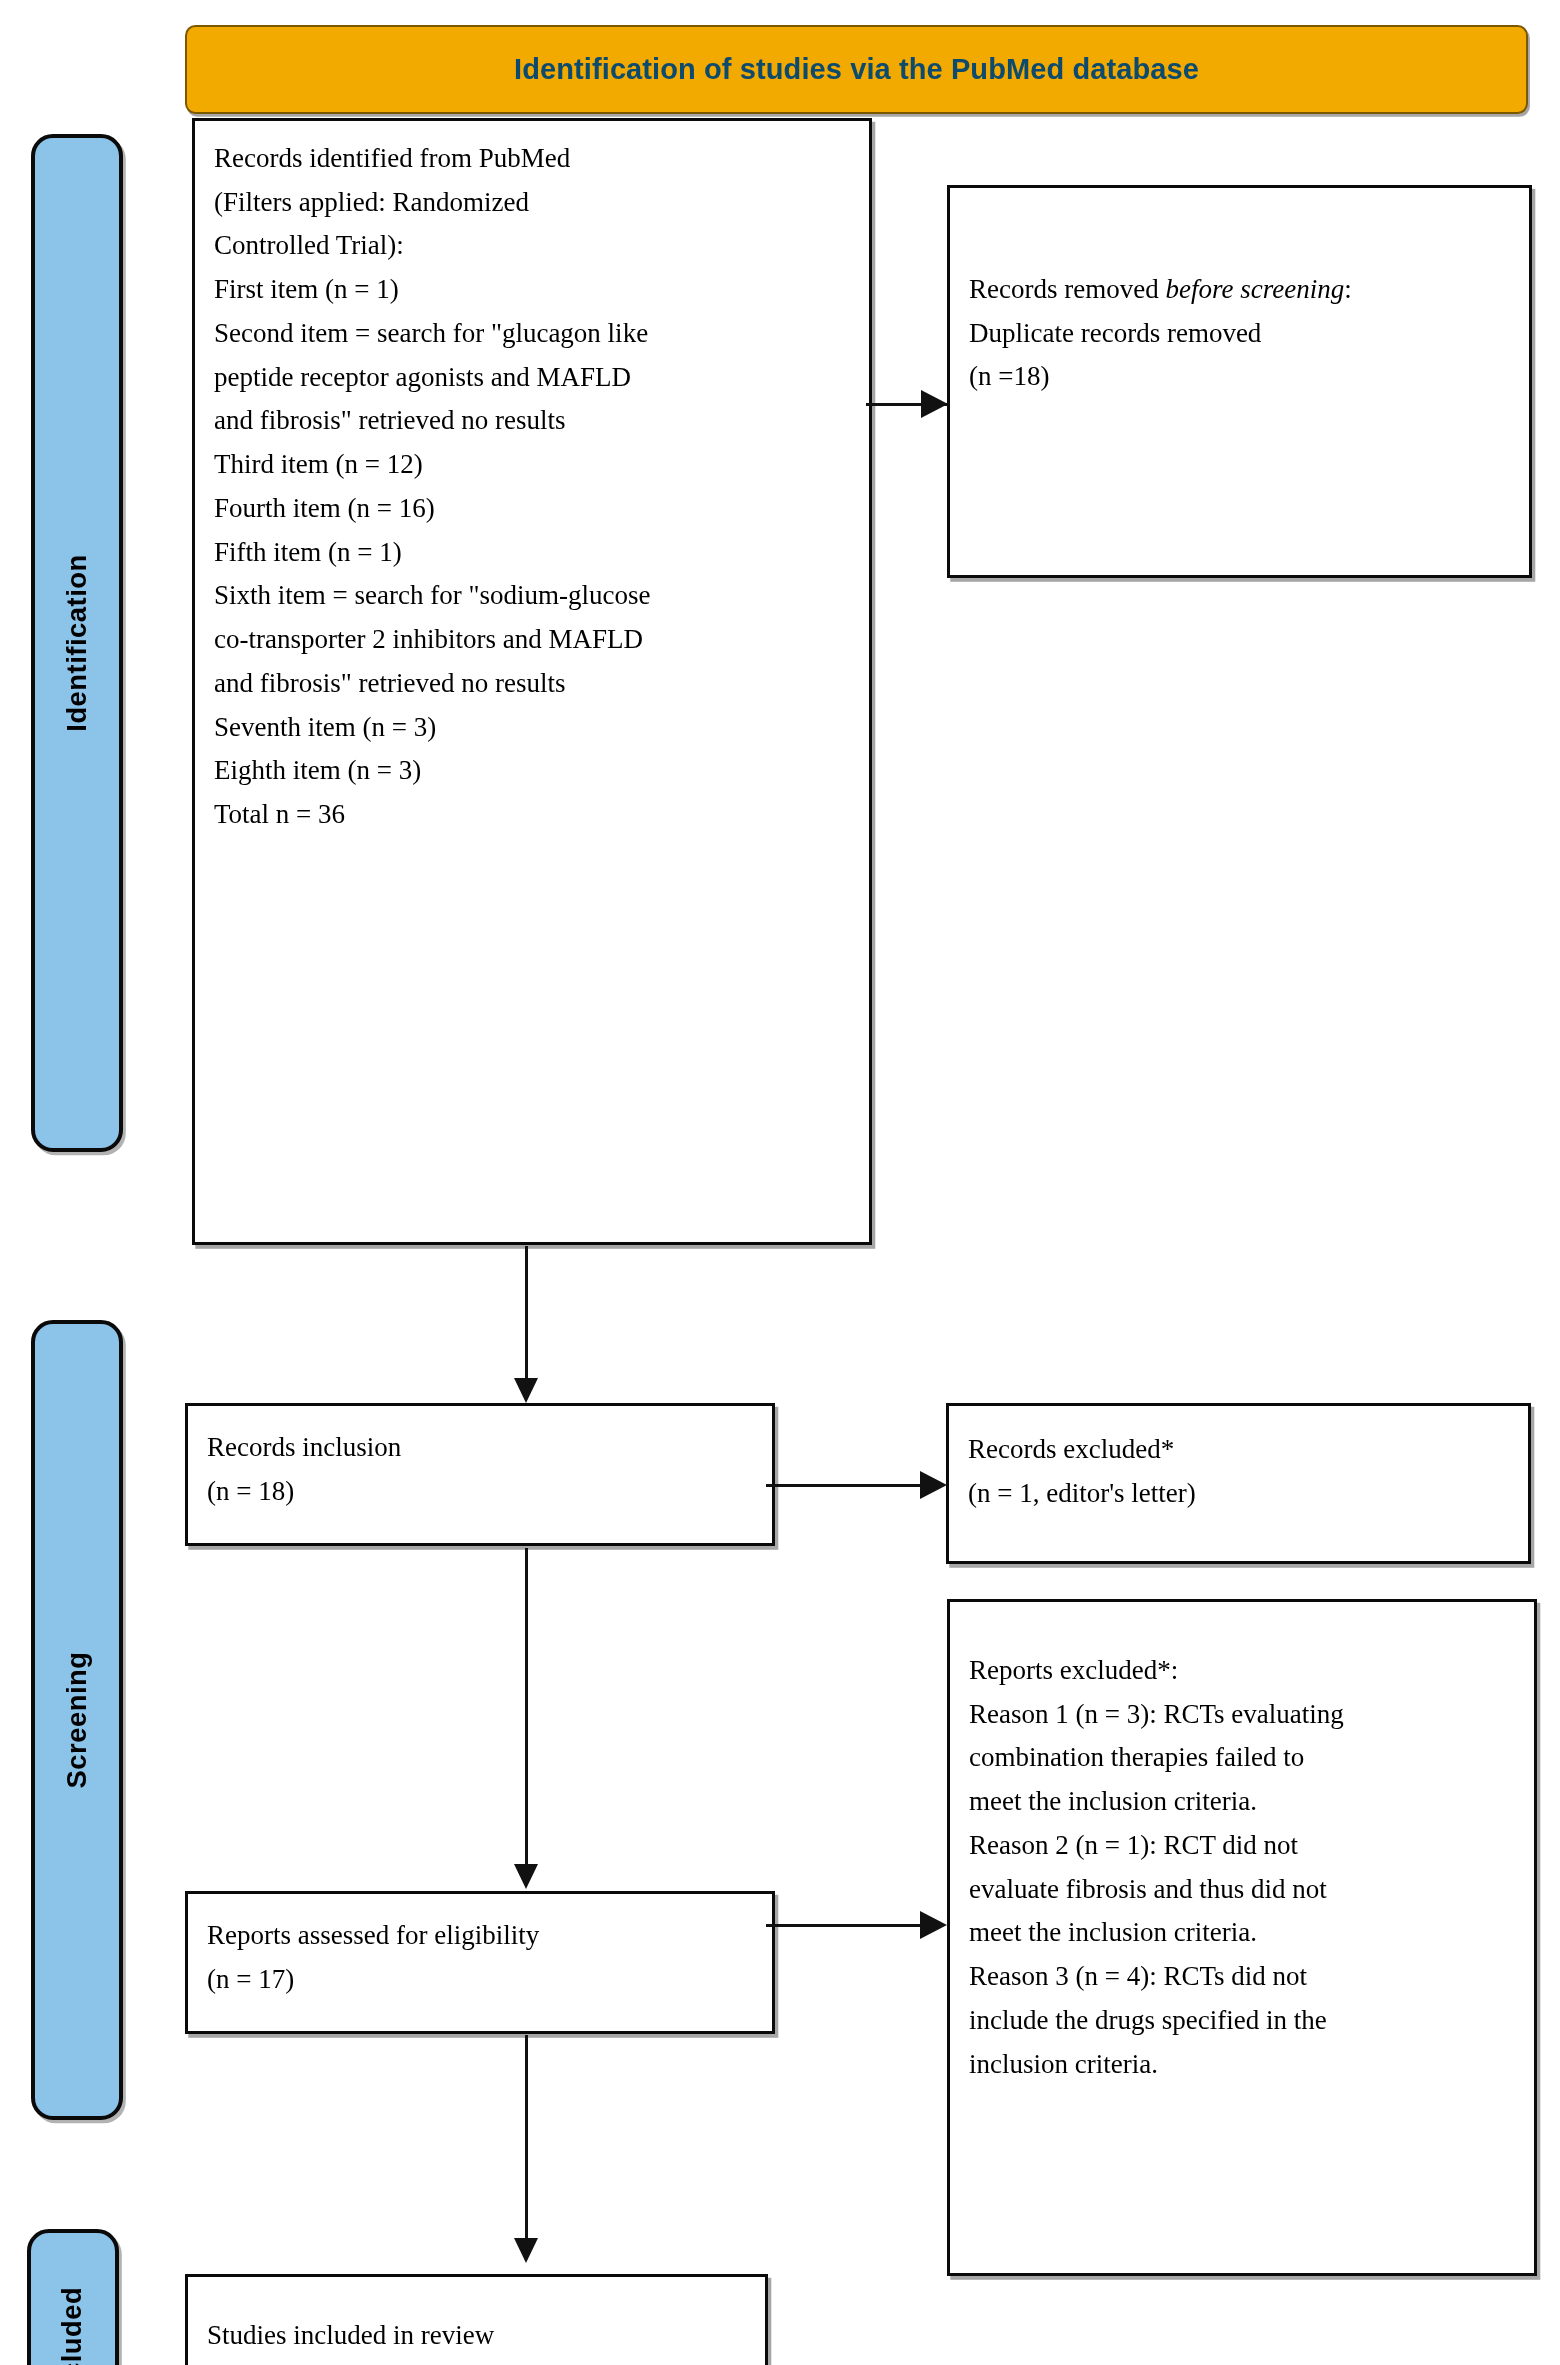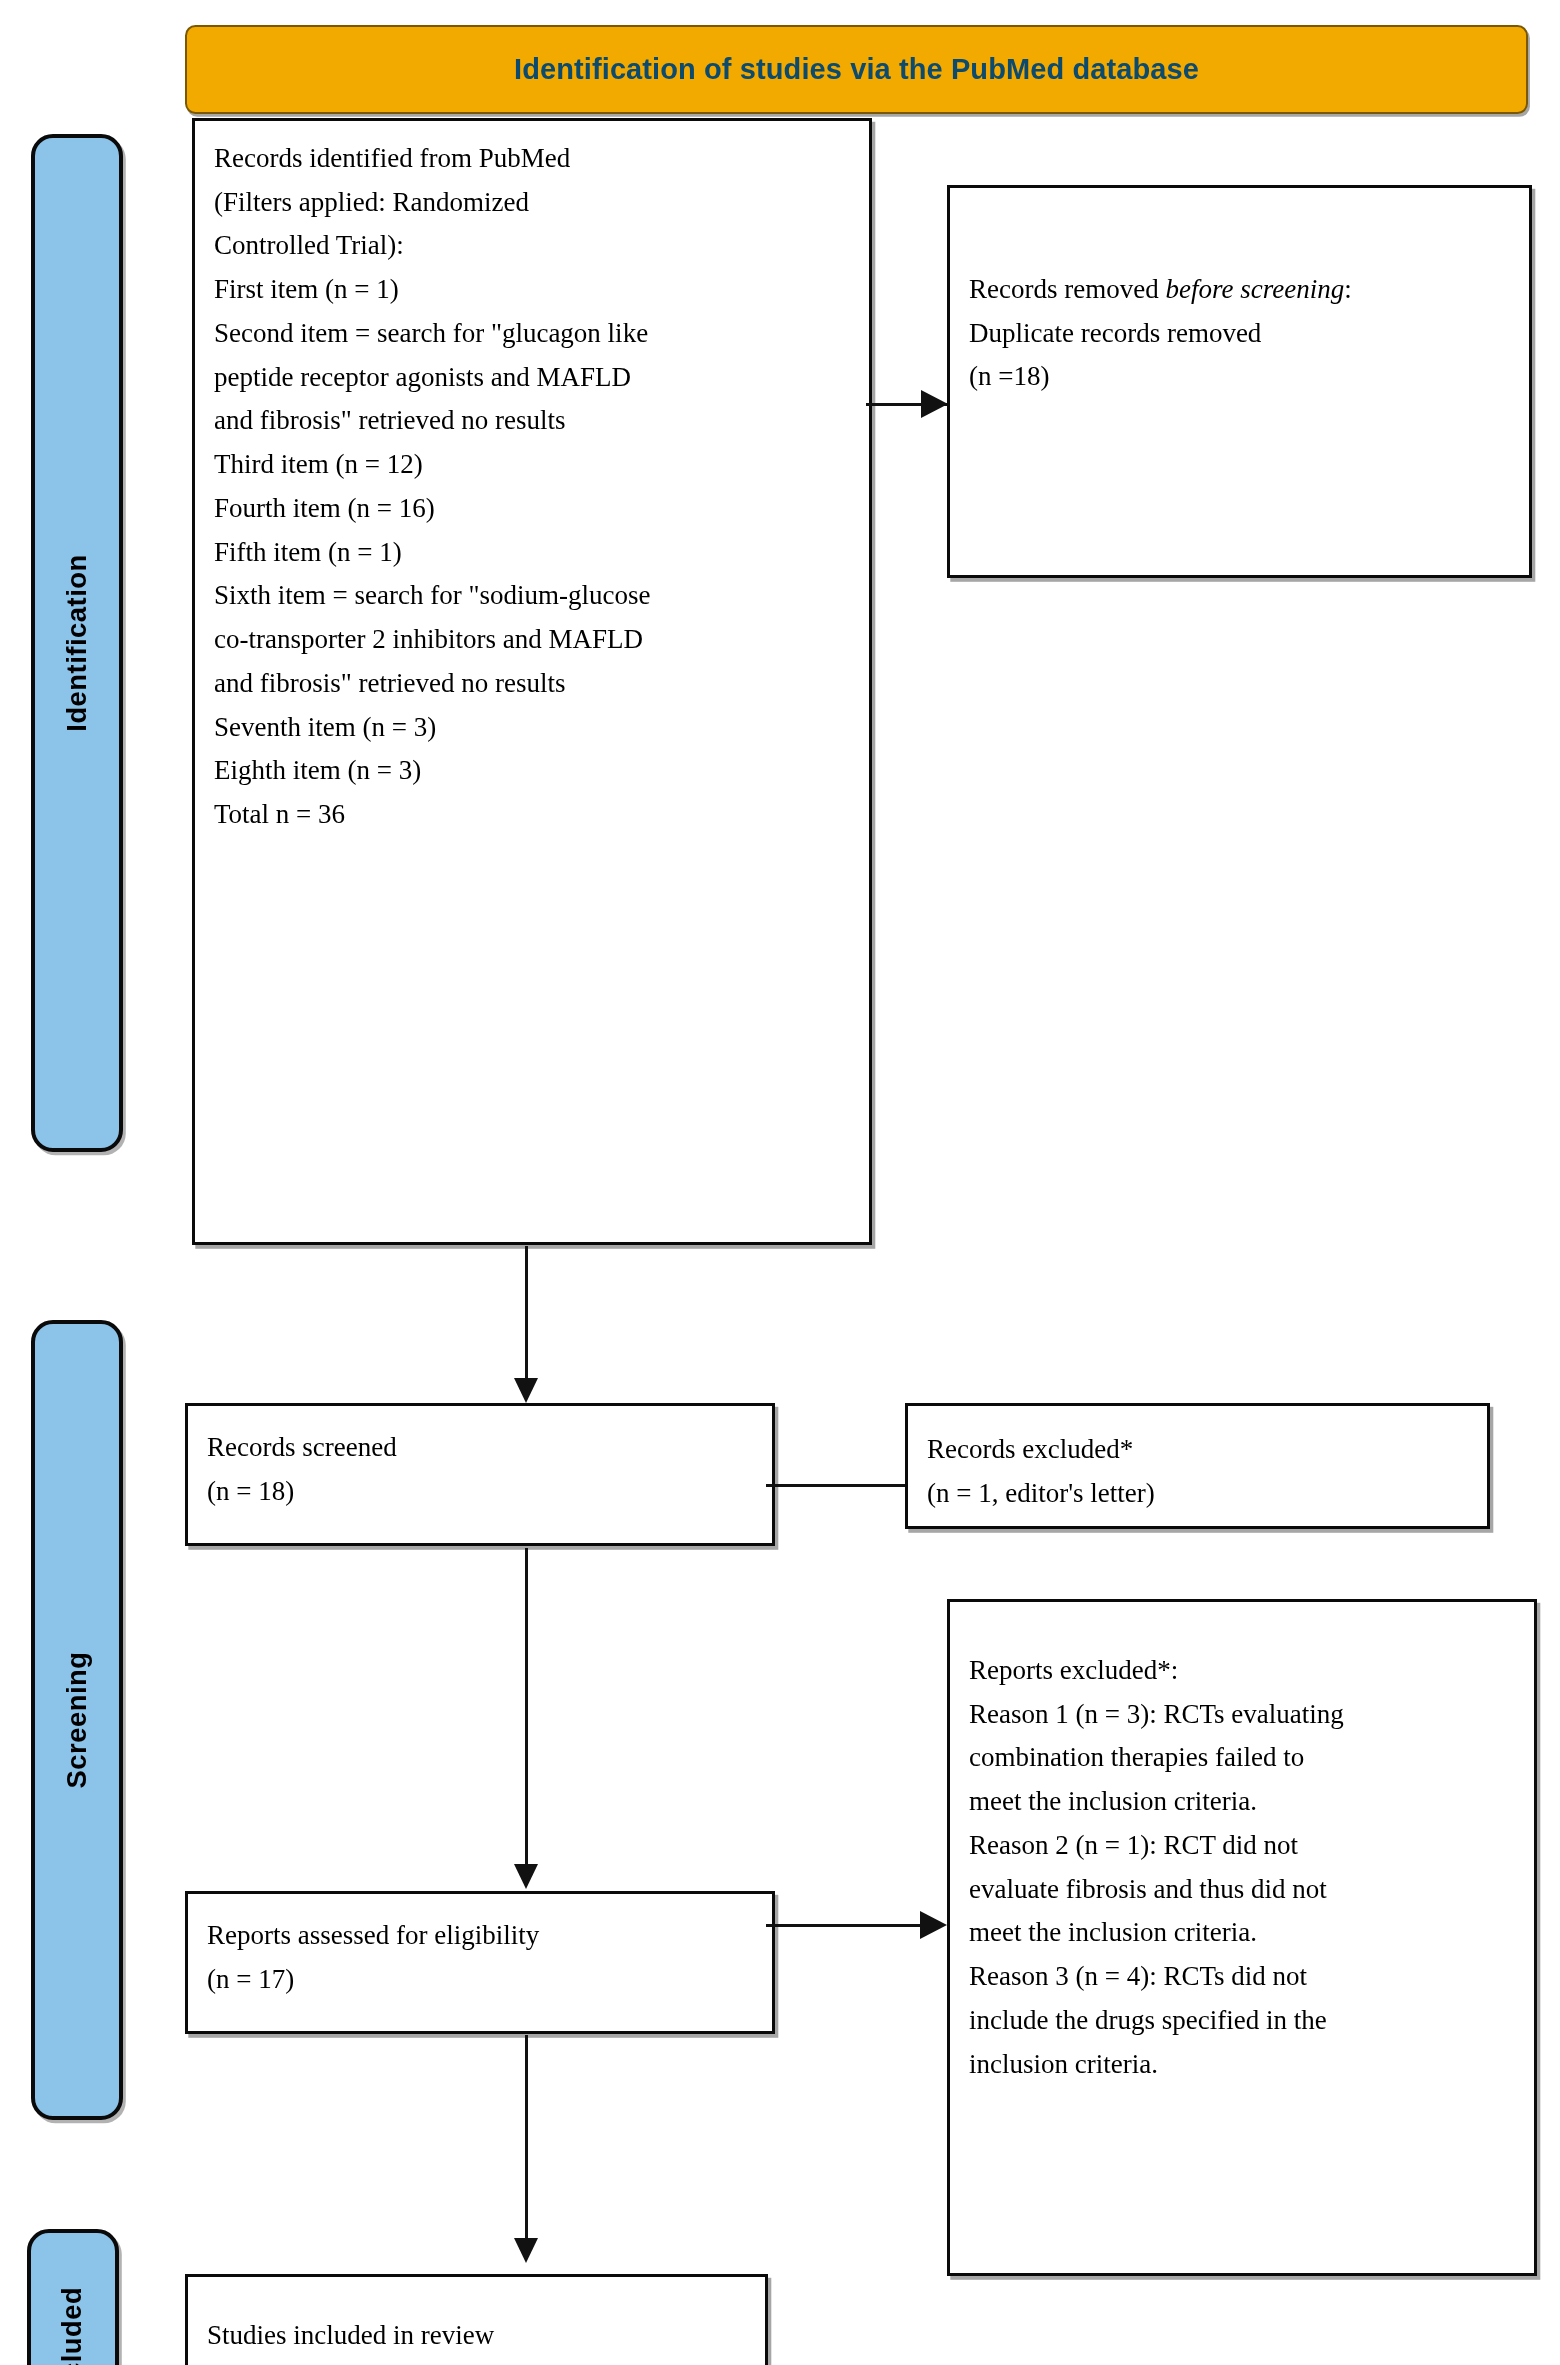--- a/index.html
+++ b/index.html
@@ -127,29 +127,29 @@
       <p>Duplicate records removed</p>
       <p>(n =18)</p>
     </div>
   </div>
 
   <div class="vline" style="left:525px;top:1246px;width:2.8px;height:137px;"></div>
   <div class="arrow-down" style="left:514px;top:1378px;"></div>
 
   <div class="abs fbox" style="left:185px;top:1403px;width:590px;height:143px;">
     <div class="inner" style="padding-top:20px;">
-      <p>Records screened</p>
+      <p>Records inclusion</p>
       <p>(n = 18)</p>
     </div>
   </div>
 
   <div class="hline" style="left:766px;top:1484px;width:156px;"></div>
   <div class="arrow-right" style="left:920px;top:1471px;"></div>
 
-  <div class="abs fbox" style="left:905px;top:1403px;width:585px;height:126px;">
+  <div class="abs fbox" style="left:946px;top:1403px;width:585px;height:161px;">
     <div class="inner" style="padding-top:22px;">
       <p>Records excluded*</p>
       <p>(n = 1, editor's letter)</p>
     </div>
   </div>
 
   <div class="vline" style="left:525px;top:1548px;width:2.8px;height:322px;"></div>
   <div class="arrow-down" style="left:514px;top:1864px;"></div>
 
   <div class="abs fbox" style="left:185px;top:1891px;width:590px;height:143px;">

